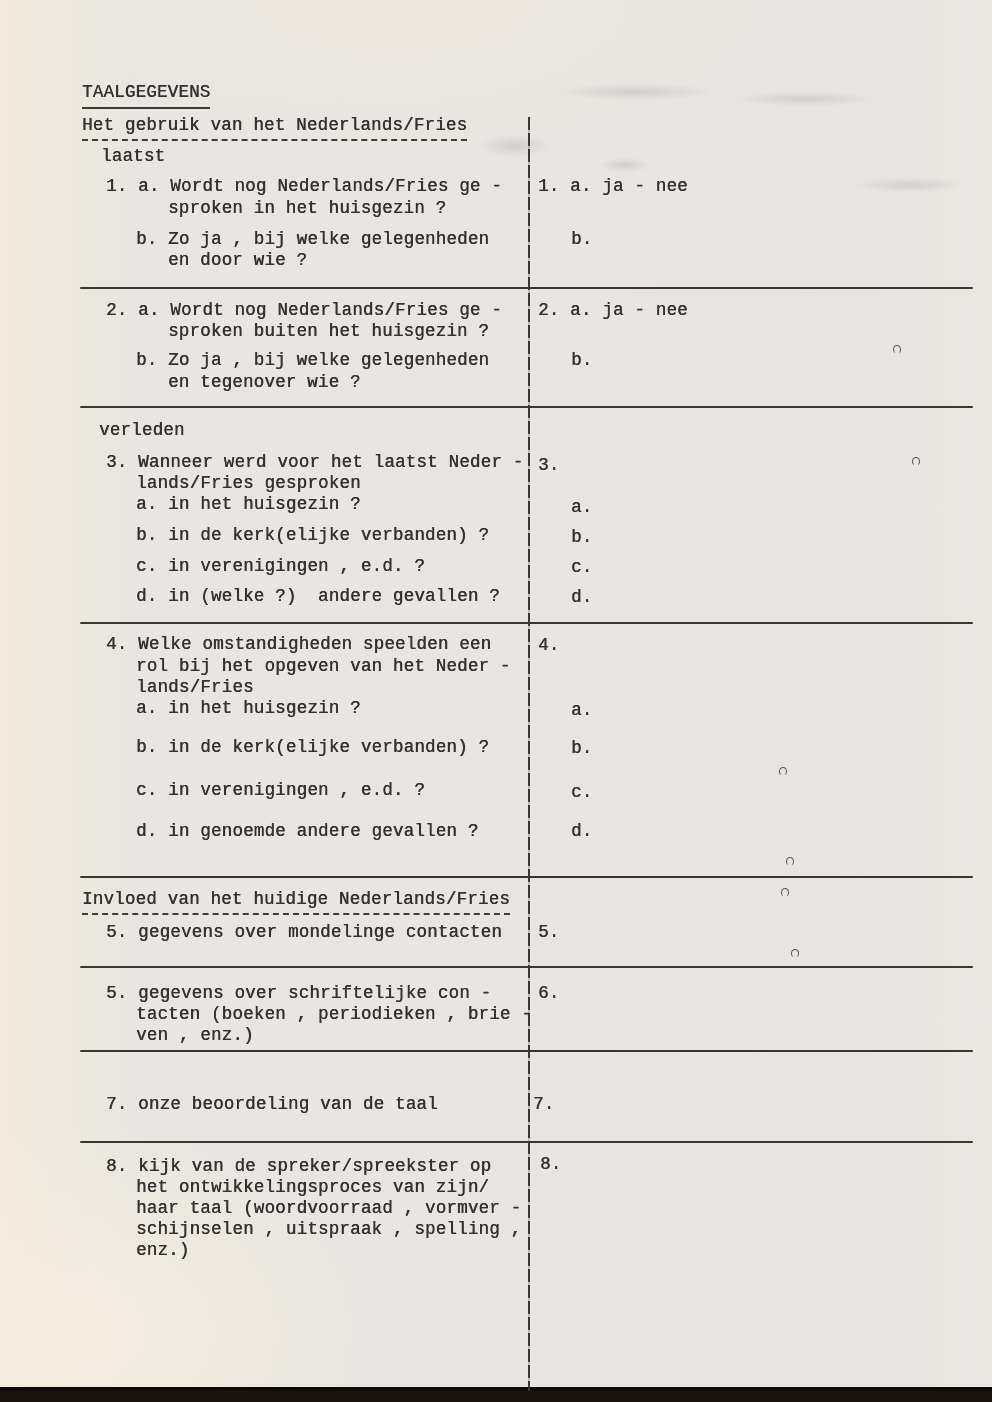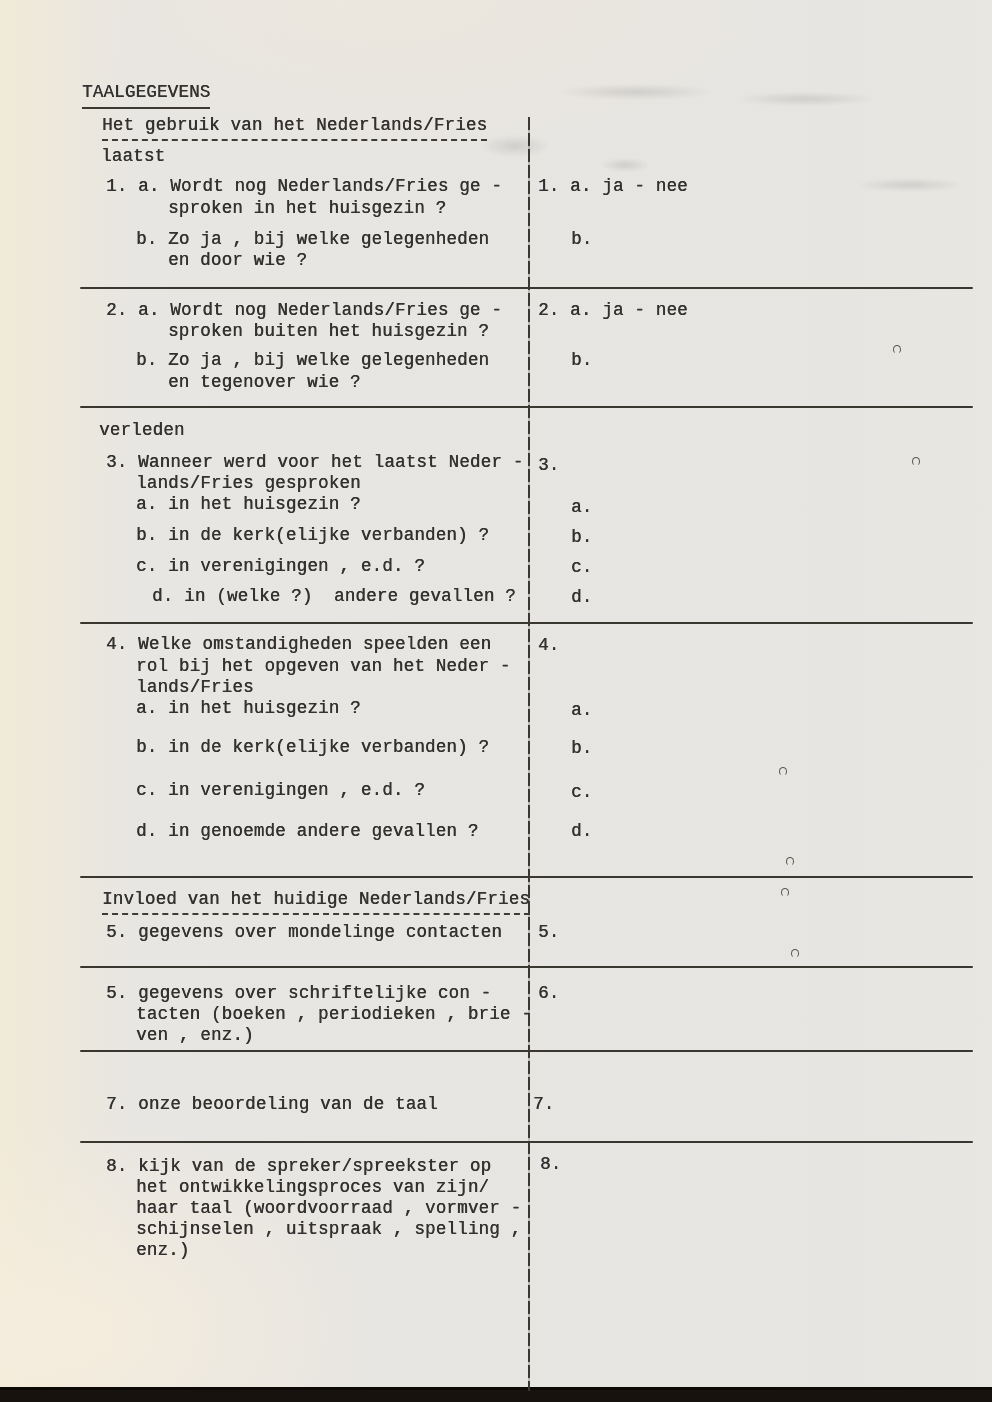--- a/index.html
+++ b/index.html
@@ -19,21 +19,21 @@
   }
   .ln{
     position:absolute;
     font-size:17.5px;line-height:21px;
     color:#343230;
     letter-spacing:.2px;
     white-space:pre;
     text-shadow:.4px 0 0 currentColor;
   }
   .title-u{border-bottom:2.6px solid #3c3933;padding-bottom:5px;}
-  .u-dash{border-bottom:2.6px dashed #3f3c36;padding-bottom:4px;margin-left:20px;}
+  .u-dash{border-bottom:2.6px dashed #3f3c36;padding-bottom:4px;}
   .hline{
     position:absolute;left:80px;width:893px;height:2.2px;
     background:#3a3731;border-radius:1px;
   }
   .vline{
     position:absolute;left:528px;top:117px;width:2px;height:1274px;
     background:repeating-linear-gradient(180deg,
       #3b3832 0px,#3b3832 13px,
       rgba(59,56,50,.25) 13px,rgba(59,56,50,.25) 16px);
   }
@@ -86,21 +86,21 @@
   <div class="ln" style="top:372px;left:168px">en tegenover wie ?</div>
   <div class="ln" style="top:300px;left:538px">2. a. ja - nee</div>
   <div class="ln" style="top:350px;left:571px">b.</div>
 
   <div class="ln" style="top:420px;left:99px">verleden</div>
   <div class="ln" style="top:452px;left:106px">3. Wanneer werd voor het laatst Neder -</div>
   <div class="ln" style="top:473px;left:136px">lands/Fries gesproken</div>
   <div class="ln" style="top:494px;left:136px">a. in het huisgezin ?</div>
   <div class="ln" style="top:525px;left:136px">b. in de kerk(elijke verbanden) ?</div>
   <div class="ln" style="top:556px;left:136px">c. in verenigingen , e.d. ?</div>
-  <div class="ln" style="top:586px;left:152px">d. in (welke ?)  andere gevallen ?</div>
+  <div class="ln" style="top:586px;left:136px">d. in (welke ?)  andere gevallen ?</div>
   <div class="ln" style="top:455px;left:538px">3.</div>
   <div class="ln" style="top:497px;left:571px">a.</div>
   <div class="ln" style="top:527px;left:571px">b.</div>
   <div class="ln" style="top:557px;left:571px">c.</div>
   <div class="ln" style="top:587px;left:571px">d.</div>
 
   <div class="ln" style="top:634px;left:106px">4. Welke omstandigheden speelden een</div>
   <div class="ln" style="top:656px;left:136px">rol bij het opgeven van het Neder -</div>
   <div class="ln" style="top:677px;left:136px">lands/Fries</div>
   <div class="ln" style="top:698px;left:136px">a. in het huisgezin ?</div>

